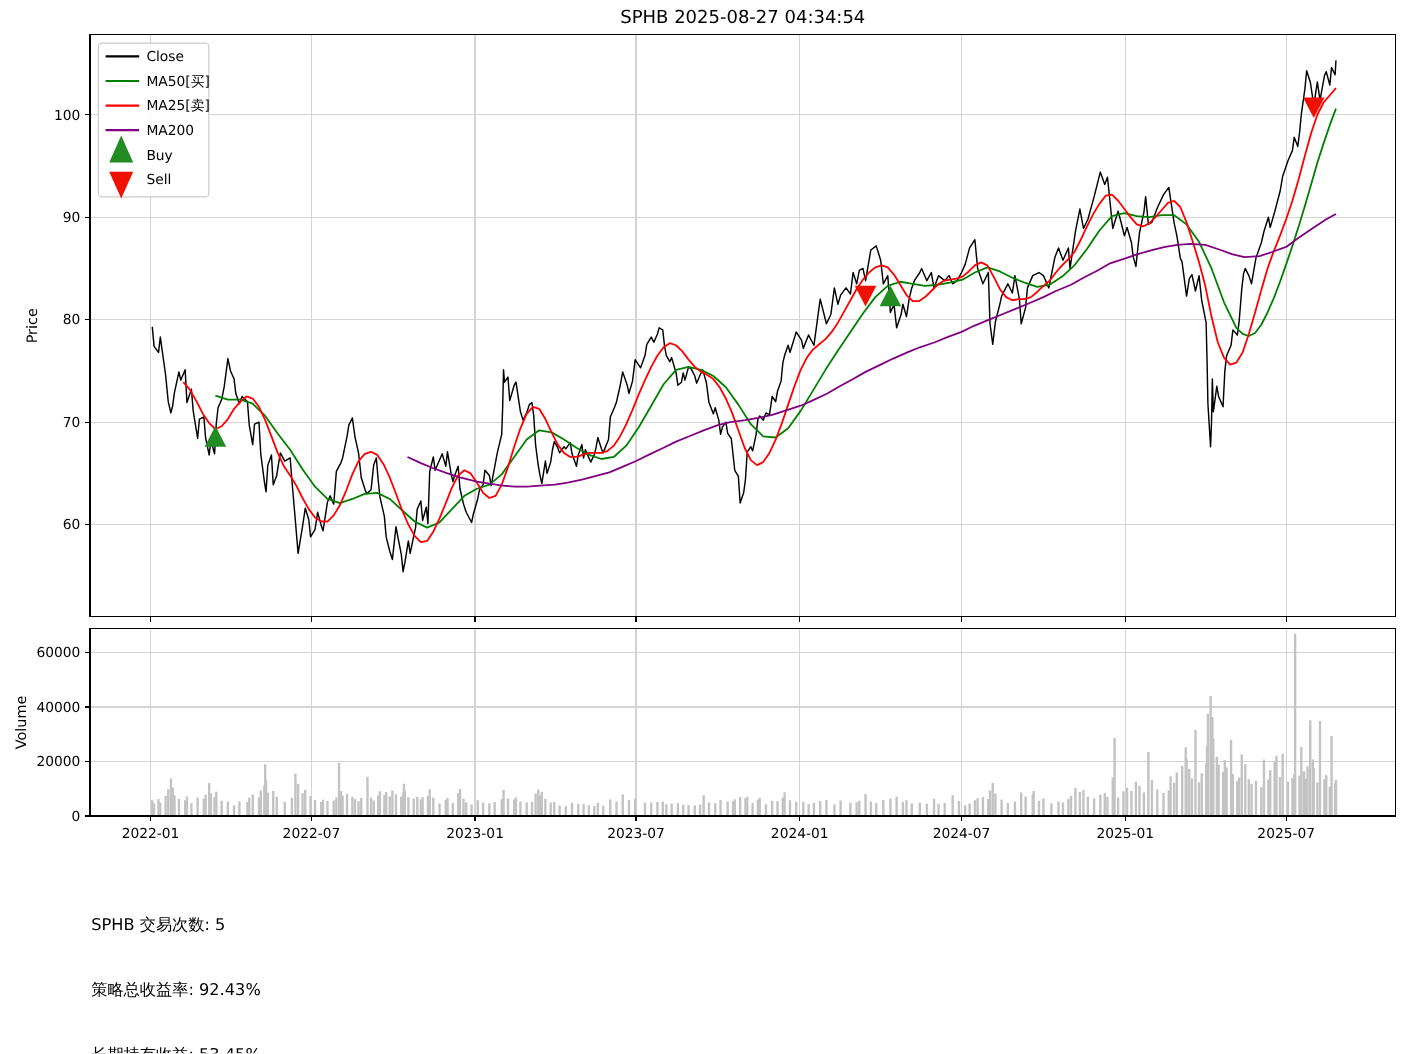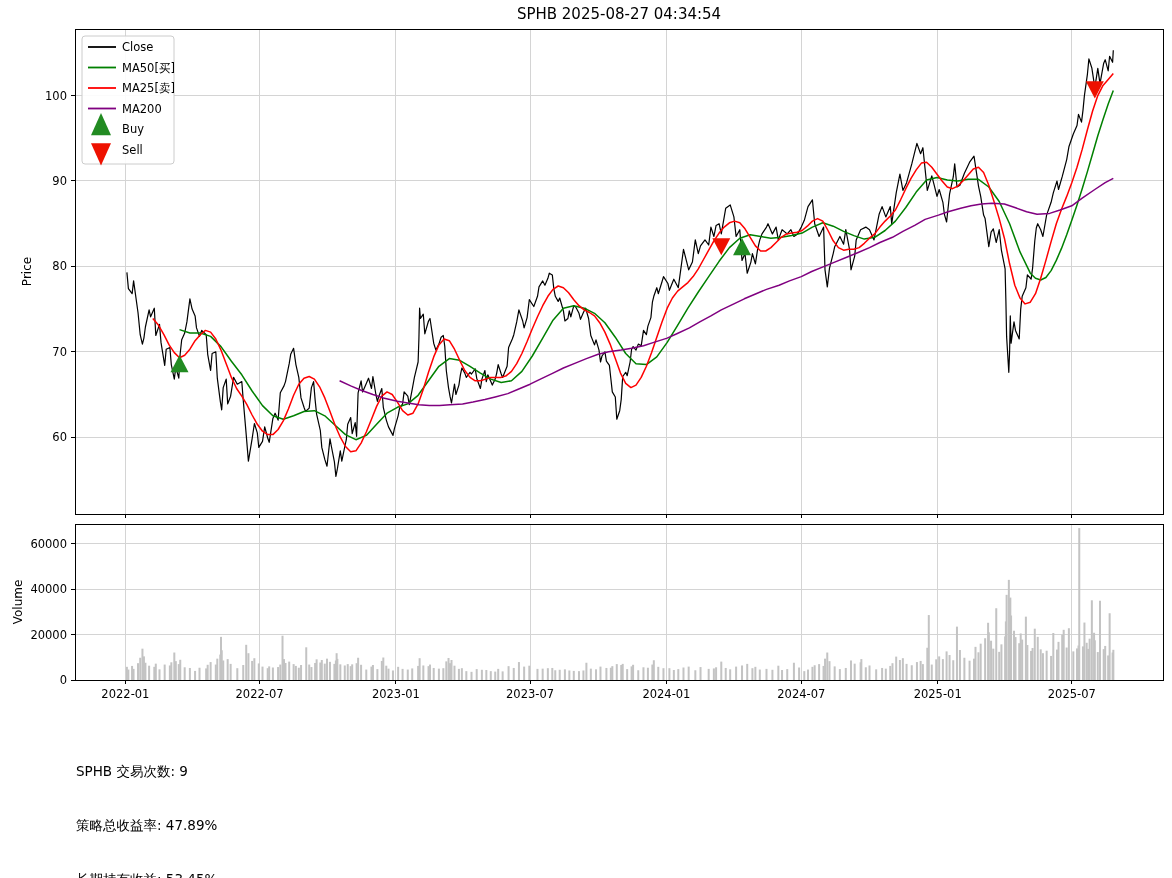--- a/index.html
+++ b/index.html
@@ -396,22 +396,22 @@
         <text x="122" y="92" font-size="11.5px" fill="#000">MA25[卖]</text>
         <line x1="88" x2="116" y1="108.5" y2="108.5" stroke="#800080" stroke-width="1.8"></line>
         <text x="122" y="112.5" font-size="11.5px" fill="#000">MA200</text>
         <path d="M 91 135.36 L 111 135.36 L 101 113 Z" fill="#228B22"></path>
         <text x="122" y="133" font-size="11.5px" fill="#000">Buy</text>
         <path d="M 91 143.14 L 111 143.14 L 101 165.5 Z" fill="#ee1100"></path>
         <text x="122" y="153.5" font-size="11.5px" fill="#000">Sell</text>
       </g>
     </svg>
   <div id="bottom-text">
-    <div>SPHB 交易次数: 9</div>
-    <div>策略总收益率: 47.89%</div>
+    <div>SPHB 交易次数: 5</div>
+    <div>策略总收益率: 92.43%</div>
     <div>长期持有收益: 53.45%</div>
     
     
     
     
     
   </div>
 </div>
 
 </body></html>

